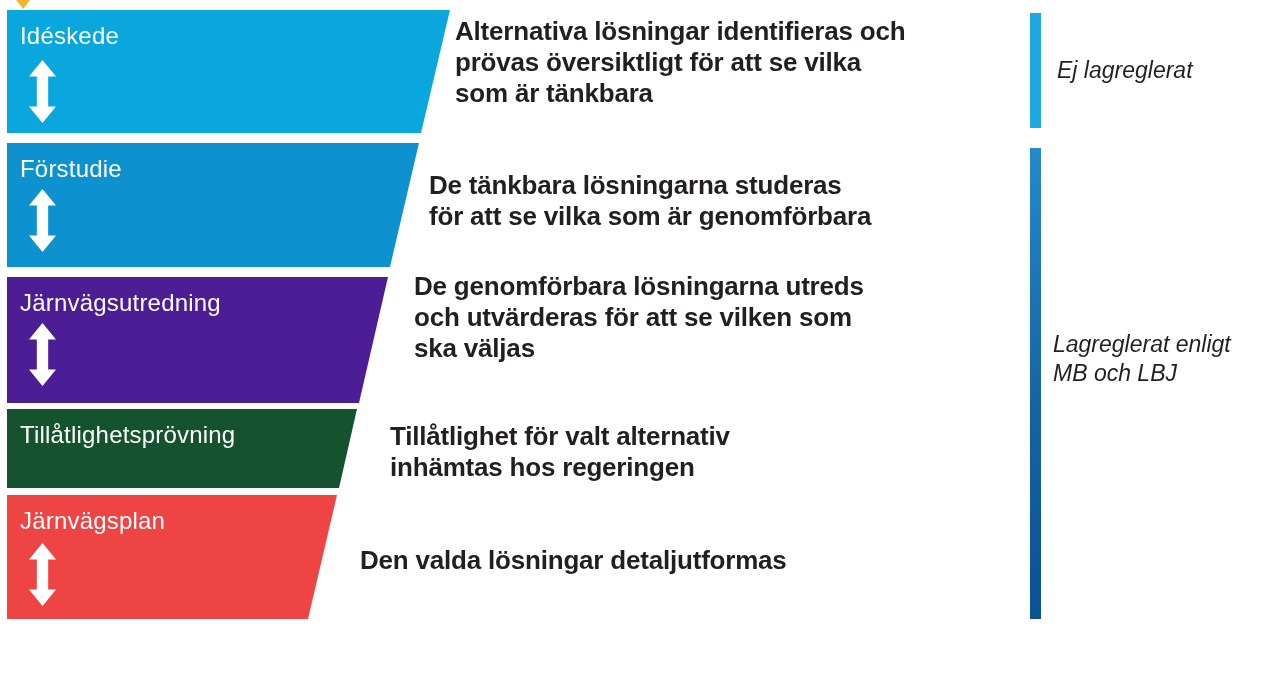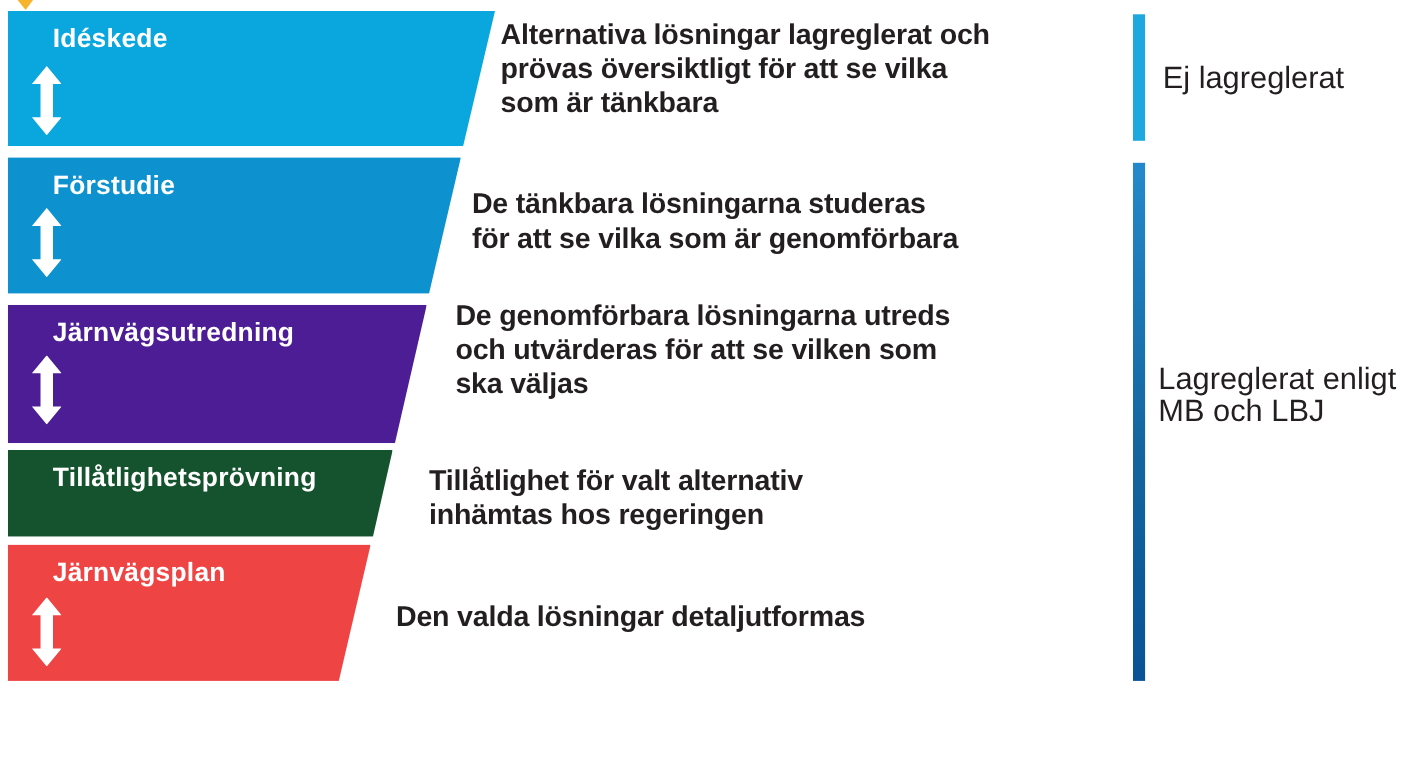--- a/index.html
+++ b/index.html
@@ -16,24 +16,23 @@
     position: absolute;
     left: 7px;
     box-sizing: border-box;
   }
   .stage-label {
     position: absolute;
     left: 13px;
     top: 12px;
     color: #ffffff;
     font-size: 24px;
-    font-weight: bold;
+    font-weight: normal;
     letter-spacing: 0.2px;
     white-space: nowrap;
-    margin-left: 28px;
   }
   
   .dbl-arrow {
     position: absolute;
     left: 22px;
     width: 27px;
     height: 63px;
     background: #ffffff;
     clip-path: polygon(50% 0%, 100% 26%, 71% 26%, 71% 74%, 100% 74%, 50% 100%, 0% 74%, 29% 74%, 29% 26%, 0% 26%);
   }
@@ -68,21 +67,22 @@
     left: 1030px;
     width: 11px;
   }
   .legend-bar-unregulated { top: 13px; height: 115px; }
   .legend-bar-regulated   { top: 148px; height: 471px;
     background: linear-gradient(180deg, #2489CB 0%, #14659F 55%, #0A5295 100%);
   }
   .legend-label {
     position: absolute;
     color: #231F20;
-    font-size: 28px;
+    font-size: 23px;
+    font-style: italic;
     line-height: 29px;
     white-space: pre-line;
   }
   .legend-label-unregulated { left: 1057px; top: 56px; }
   .legend-label-regulated   { left: 1053px; top: 330px; }
   
   .timeline-arrow-tip {
     position: absolute;
     left: 16px;
     top: 0;
@@ -126,21 +126,21 @@
 
   <div class="stage stage-4" style="background-color: #14532d;">
     <div class="stage-label">Tillåtlighetsprövning</div>
   </div>
 
   <div class="stage stage-5" style="background-color: #ef4444;">
     <div class="stage-label">Järnvägsplan</div>
     <div class="dbl-arrow arrow-5"></div>
   </div>
 
-  <div class="desc desc-1">Alternativa lösningar lagreglerat och
+  <div class="desc desc-1">Alternativa lösningar identifieras och
 prövas översiktligt för att se vilka
 som är tänkbara</div>
   <div class="desc desc-2">De tänkbara lösningarna studeras
 för att se vilka som är genomförbara</div>
   <div class="desc desc-3">De genomförbara lösningarna utreds
 och utvärderas för att se vilken som
 ska väljas</div>
   <div class="desc desc-4">Tillåtlighet för valt alternativ
 inhämtas hos regeringen</div>
   <div class="desc desc-5">Den valda lösningar detaljutformas</div>

